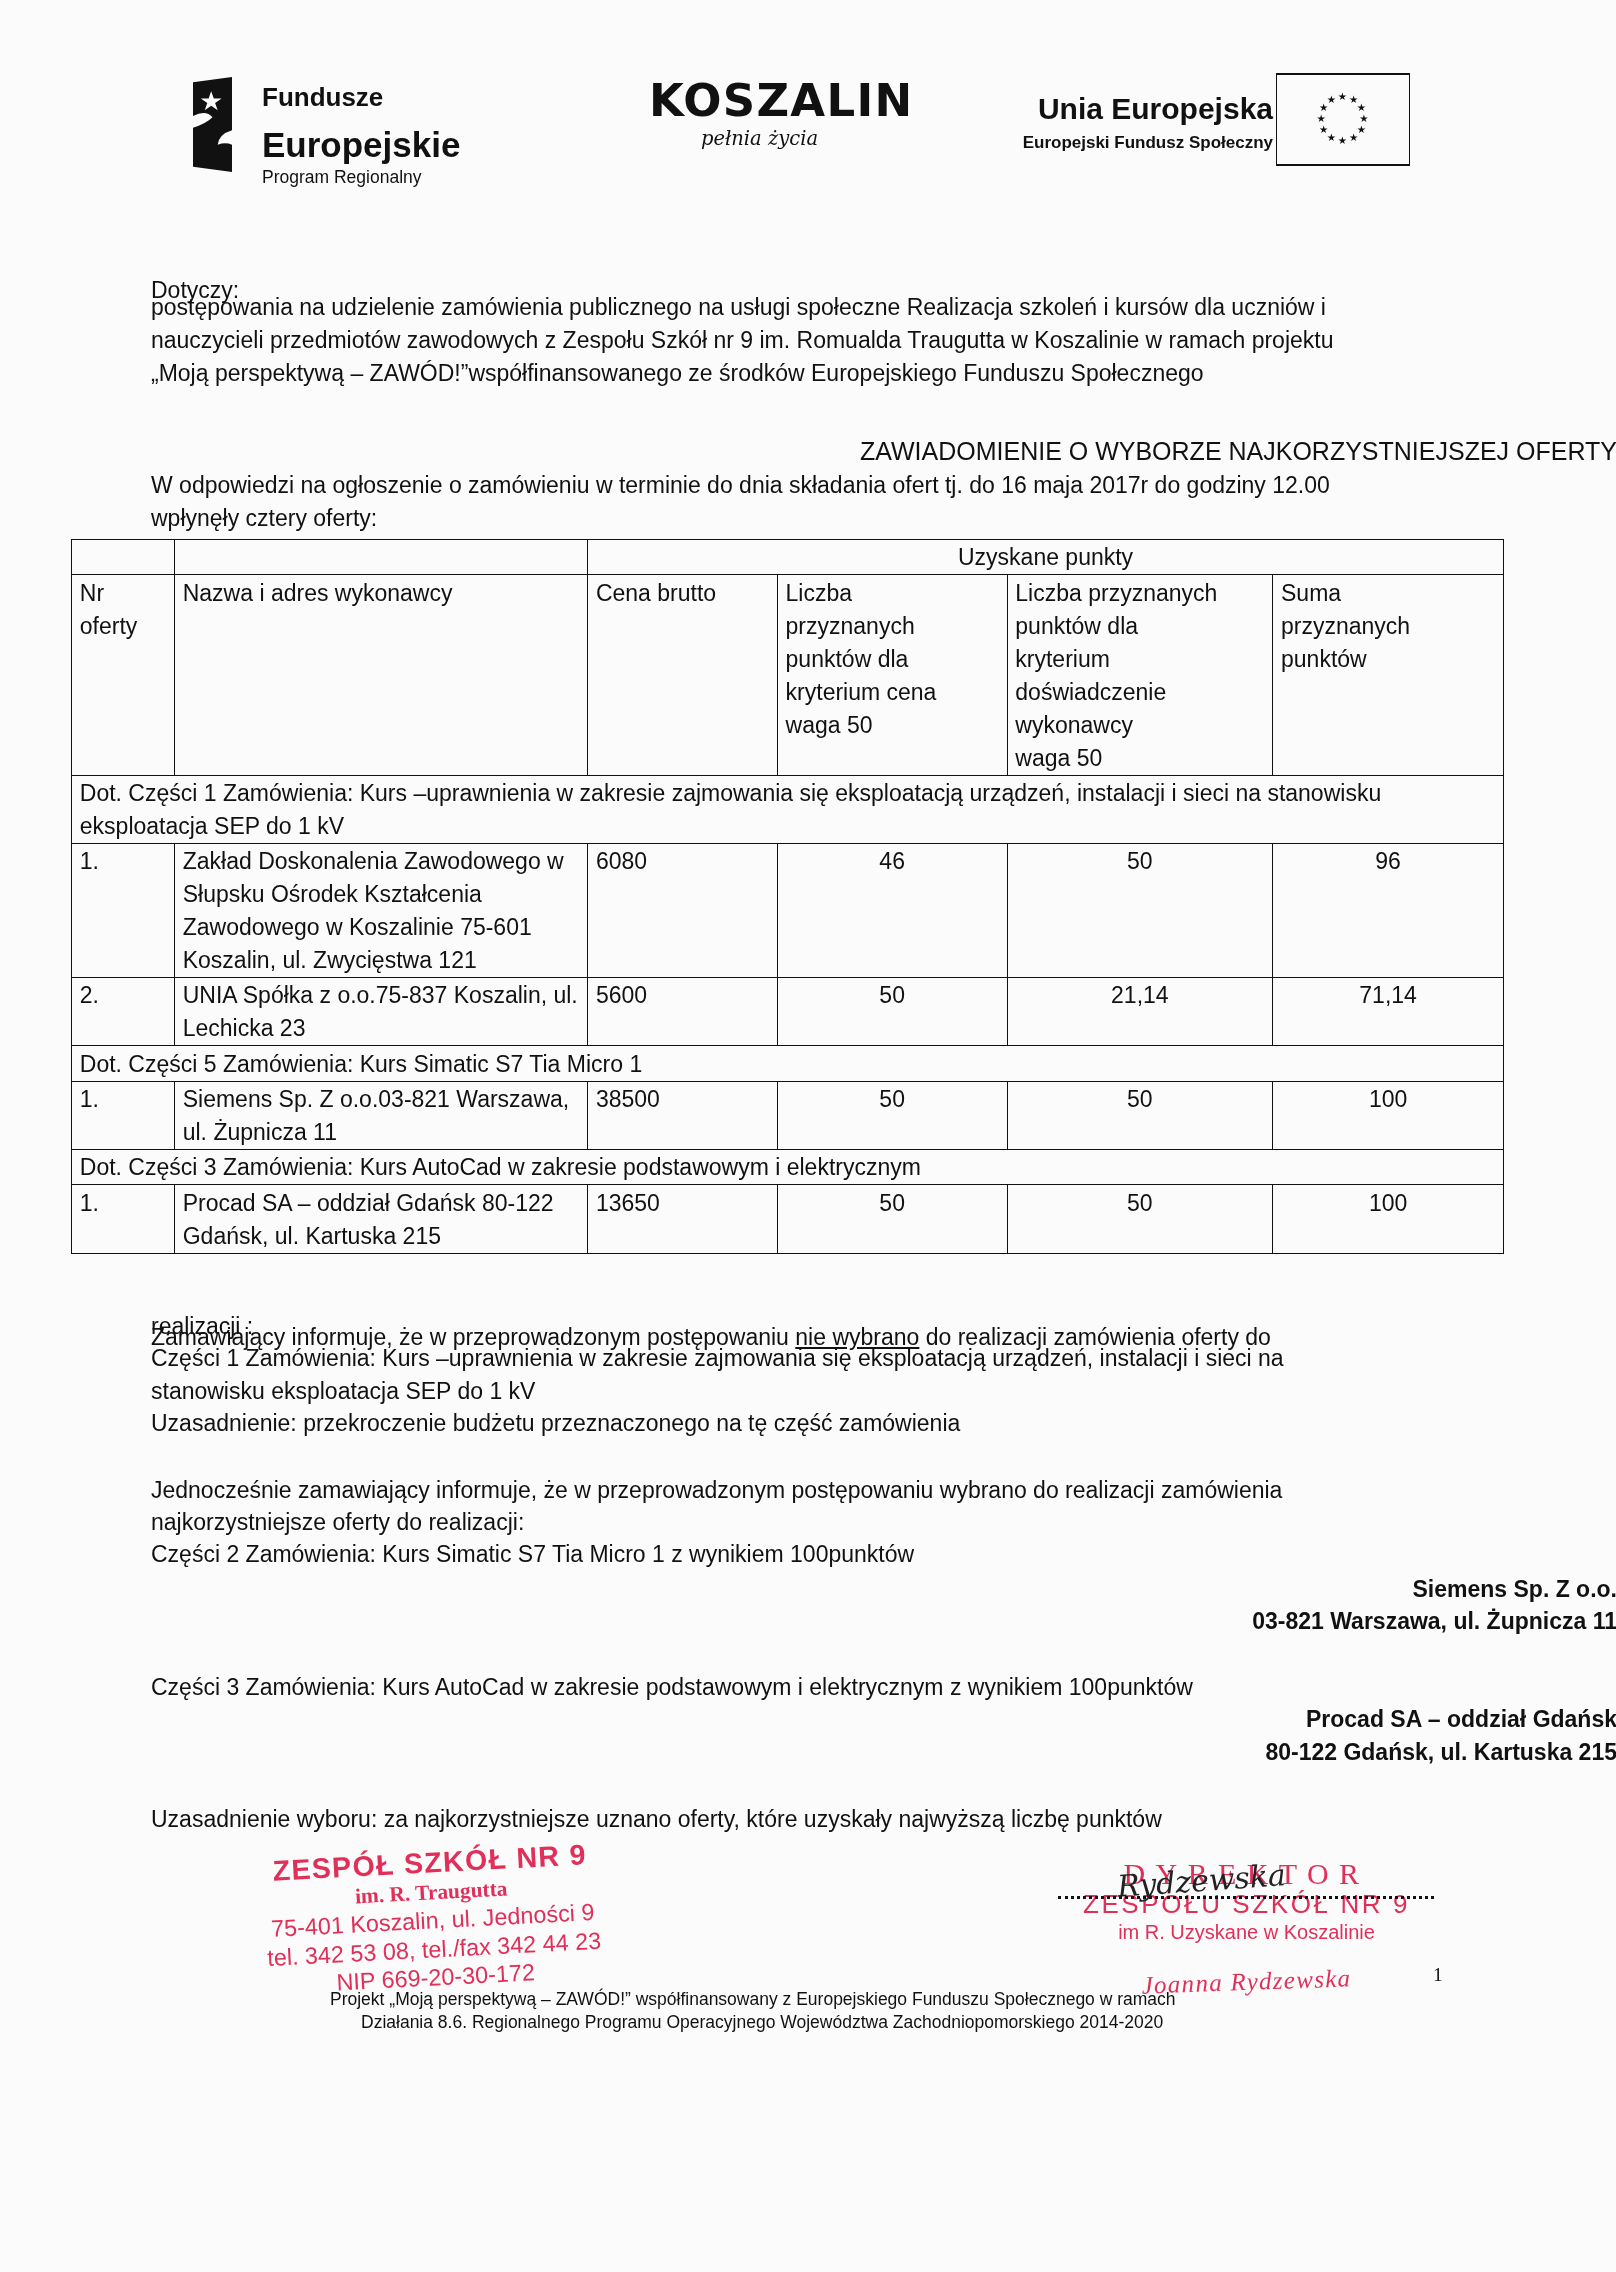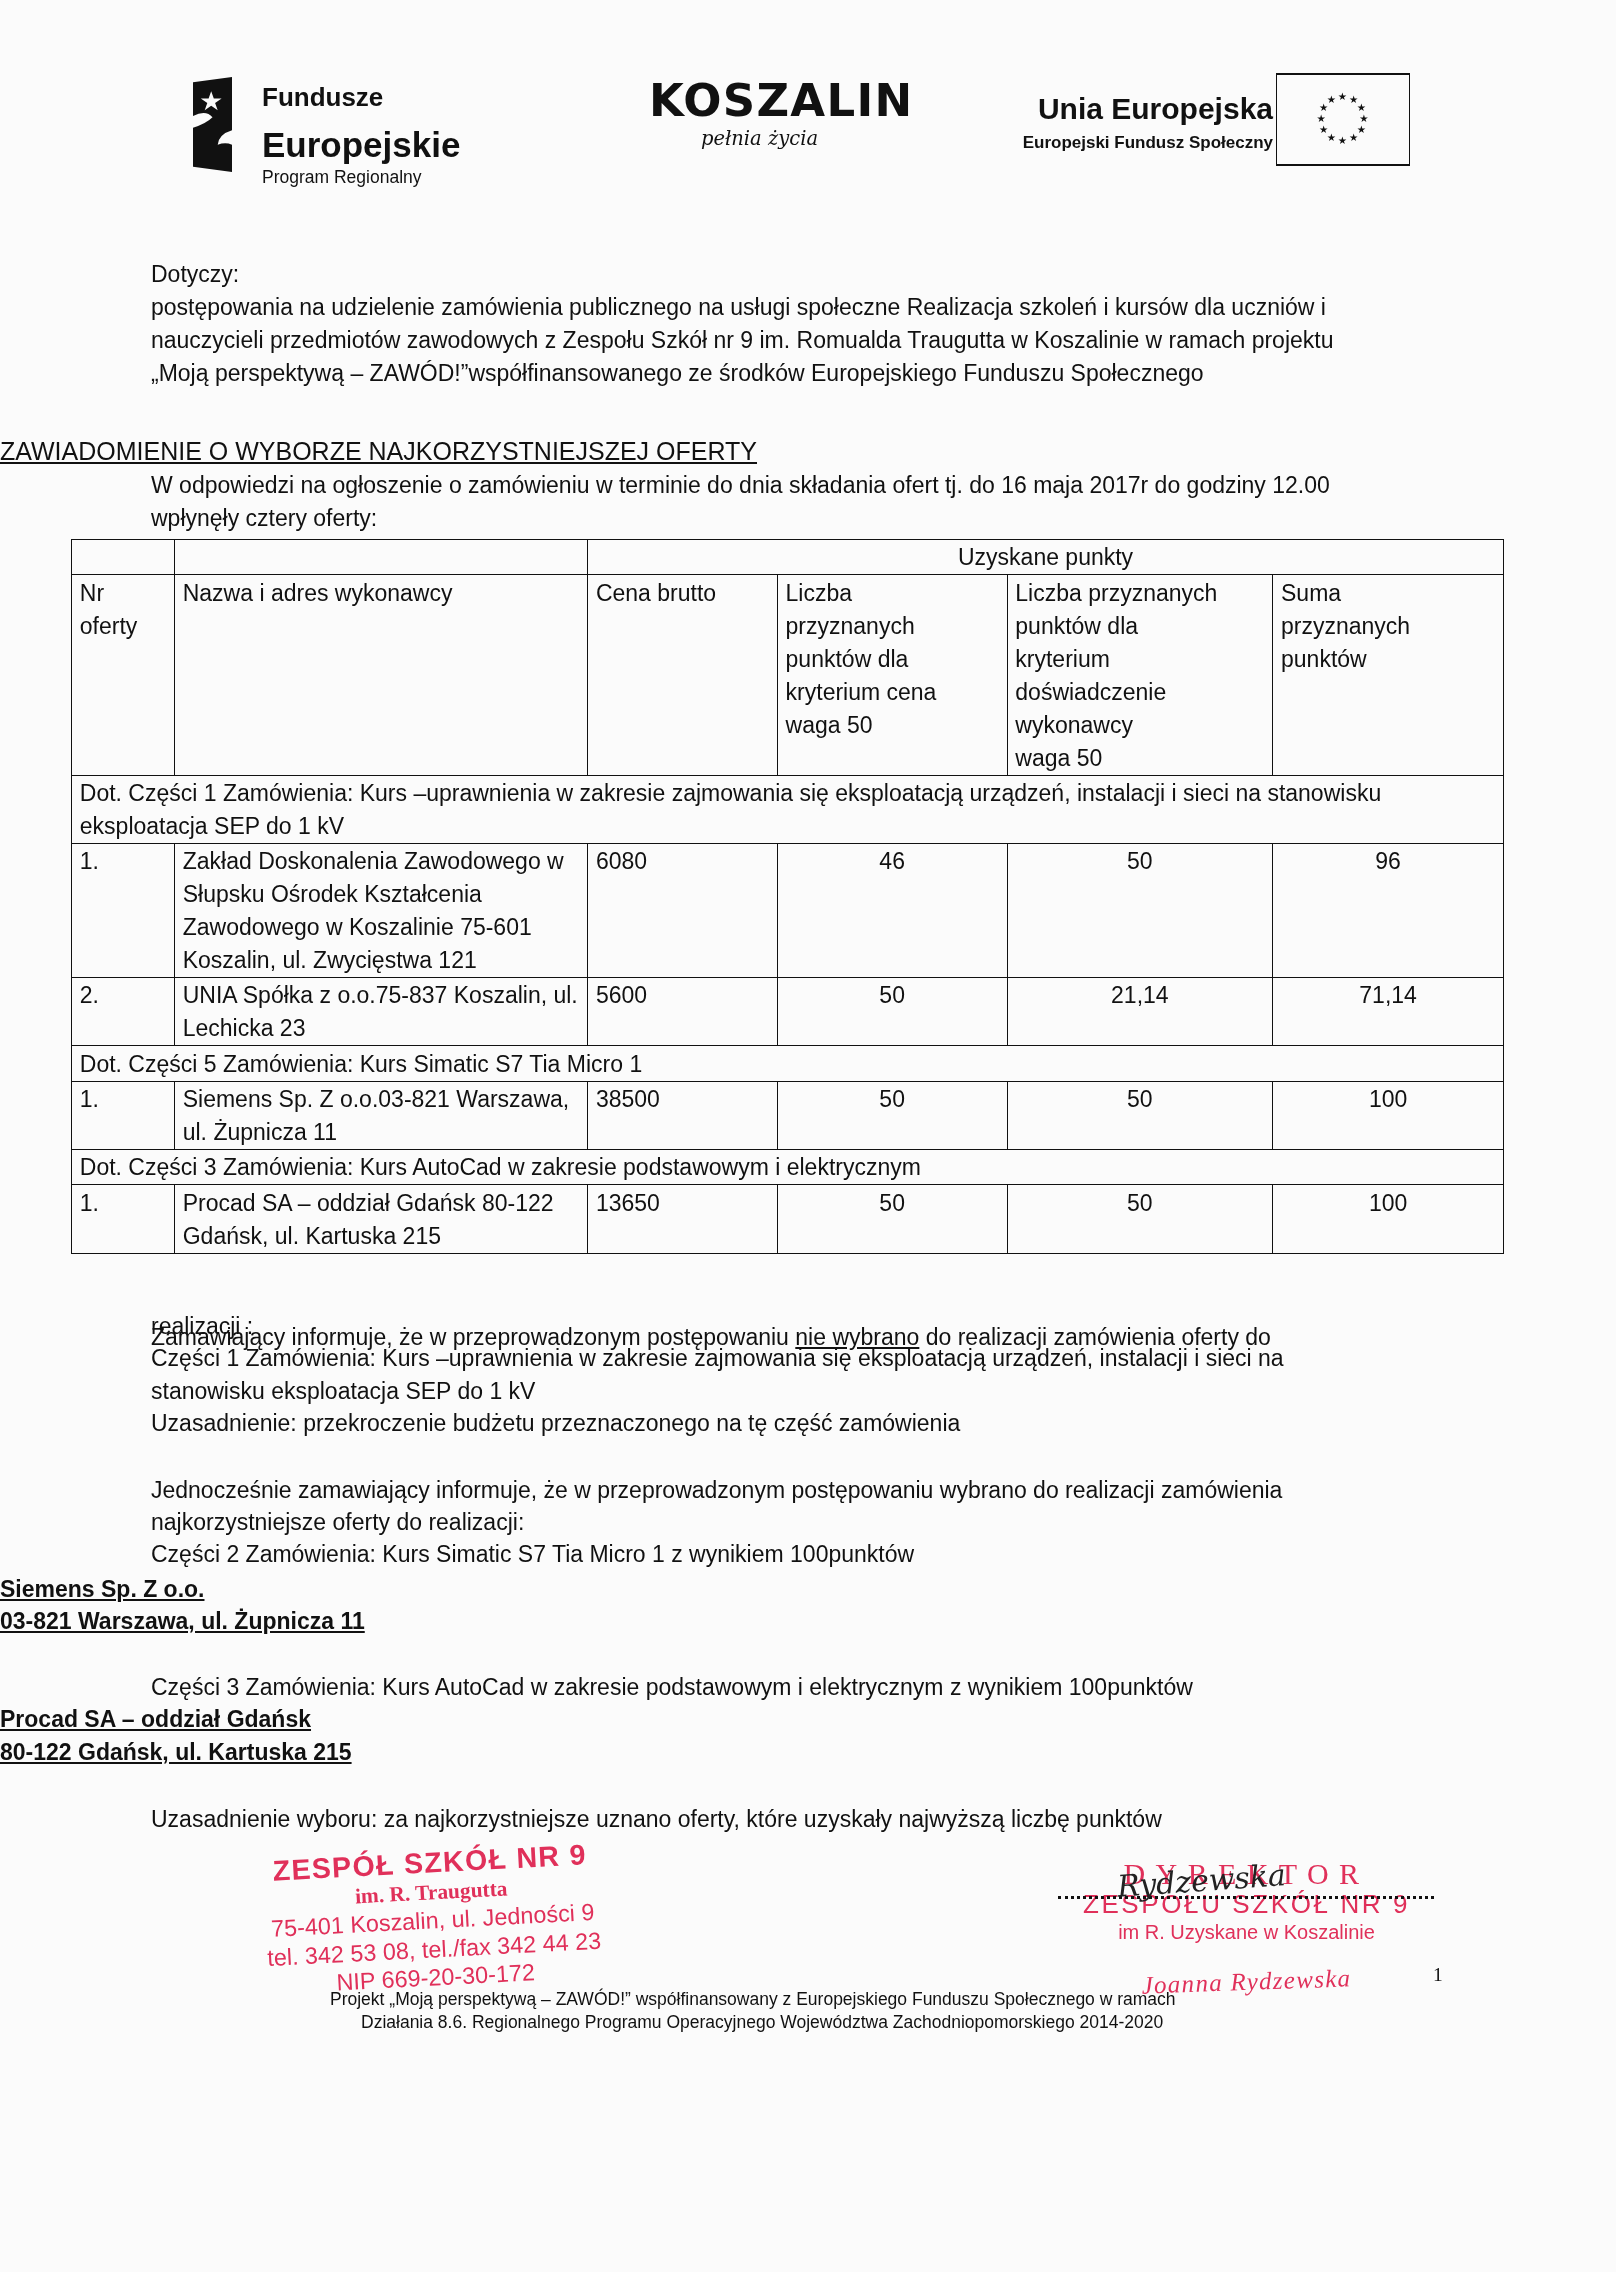--- a/index.html
+++ b/index.html
@@ -18,21 +18,21 @@
   .fe-t3 { font-size: 17.5px; color: #111; display: block; margin-top: 6.5px; }
   .kosz { left: 649px; top: 78px; width: 221px; text-align: center; }
   .kosz-word { font-size: 45px; font-weight: bold; letter-spacing: 1.3px; font-family: "DejaVu Sans", sans-serif; line-height: 1; }
   .kosz-sub { font-size: 19.5px; font-style: italic; font-family: "DejaVu Serif", serif; margin-top: 3.9px; }
   .ue-text { left: 961px; top: 92px; width: 312px; text-align: right; }
   .ue-t1 { font-size: 30px; font-weight: bold; line-height: 1.1; }
   .ue-t2 { font-size: 17px; font-weight: bold; margin-top: 7.8px; }
   .ue-flag { left: 1276px; top: 73px; width: 134px; height: 93px; border-top: 2.6px solid #111; border-bottom: 2.6px solid #111; border-left: 1.3px solid #111; border-right: 1.3px solid #111; box-sizing: border-box; }
 
   .txt { font-size: 23px; line-height: 33px; white-space: nowrap; }
-  .center { text-align: left; text-decoration: underline; }
+  .center { text-align: right; }
   .bold { font-weight: bold; }
   .underline { text-decoration: underline; }
 
   
   .tbl { position: absolute; left: 71px; top: 539px; width: 1433px; border-collapse: collapse; }
   .tbl td { border: 1.9px solid #111; vertical-align: top; font-size: 23px; line-height: 33px; padding: 1.3px 7.8px 0 7.8px; box-sizing: border-box; }
   .tbl td.num { text-align: center; }
   .tbl td.sec { padding-left: 7.8px; }
 
   
@@ -90,21 +90,21 @@
       <text x="101" y="106">★</text>
       <text x="84" y="101">★</text>
       <text x="72" y="89">★</text>
       <text x="68" y="72">★</text>
       <text x="72" y="55">★</text>
       <text x="84" y="43">★</text>
     </g>
   </svg>
 </div>
 
-<div class="abs txt" style="left:151px; top:258px;">Dotyczy:</div>
+<div class="abs txt" style="left:151px; top:274px;">Dotyczy:</div>
 <div class="abs txt" style="left:151px; top:291px;">postępowania na udzielenie zamówienia publicznego na usługi społeczne Realizacja  szkoleń i kursów dla uczniów i</div>
 <div class="abs txt" style="left:151px; top:324px;">nauczycieli przedmiotów zawodowych z Zespołu Szkół nr 9 im. Romualda Traugutta w Koszalinie w ramach projektu</div>
 <div class="abs txt" style="left:151px; top:357px;">„Moją perspektywą – ZAWÓD!”współfinansowanego ze środków Europejskiego Funduszu Społecznego</div>
 
 <div class="abs txt center" style="left:0; width:1617px; top:435px; font-size:25px;">ZAWIADOMIENIE O WYBORZE NAJKORZYSTNIEJSZEJ OFERTY</div>
 <div class="abs txt" style="left:151px; top:469px;">W odpowiedzi na ogłoszenie o zamówieniu w terminie do dnia składania ofert tj. do 16 maja 2017r do godziny 12.00</div>
 <div class="abs txt" style="left:151px; top:502px;">wpłynęły cztery  oferty:</div>
 
 <table class="tbl">
   <colgroup>

